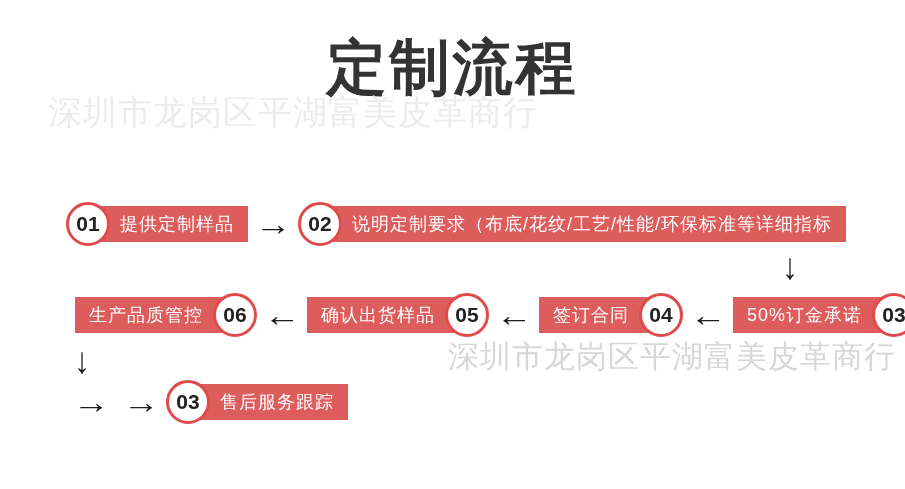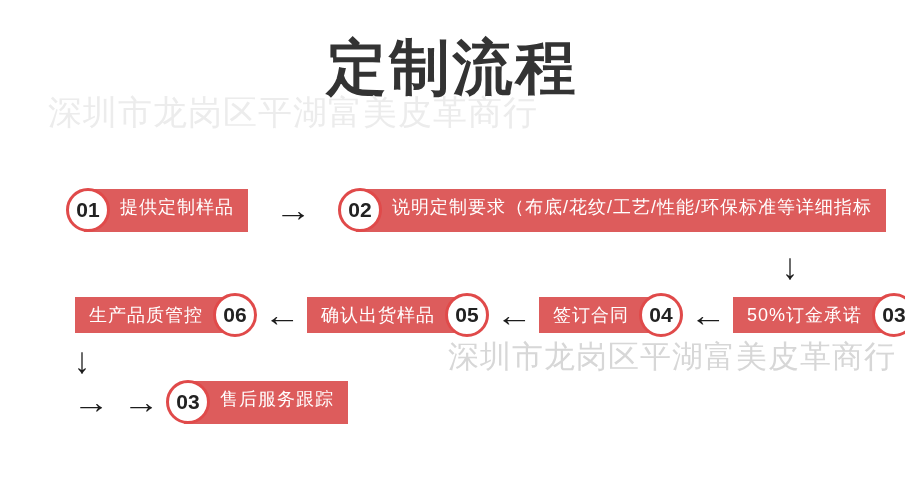--- a/index.html
+++ b/index.html
@@ -23,21 +23,21 @@
     user-select:none;
     margin-left:20px;
   }
   .watermark.wm1{left:28px;top:90px;font-size:34px;color:var(--watermark_light,#ececec);letter-spacing:1px;}
   .watermark.wm2{left:428px;top:336px;font-size:31px;color:var(--watermark_mid,#d7d7d7);letter-spacing:1px;}
   .flow-row{
     position:absolute;
     display:flex;align-items:center;
     height:44px;
   }
-  .row1{left:66px;top:188px;gap:20px;}
+  .row1{left:66px;top:202px;}
   .row2{left:75px;top:293px;}
   .row3{left:66px;top:380px;}
   .step{display:flex;align-items:center;}
   .num-circle{
     width:38px;height:38px;
     border:3px solid var(--ring_red,#e04a4a);
     border-radius:50%;
     background:#fff;
     display:flex;align-items:center;justify-content:center;
     font-size:21px;font-weight:bold;color:var(--text_dark,#222);
@@ -46,21 +46,21 @@
   }
   .label-box{
     height:36px;
     background:var(--box_red,#dd5c5c);
     color:#fff;
     display:flex;align-items:center;
     font-size:18px;letter-spacing:1px;
     white-space:nowrap;
     z-index:1;
   }
-  .step.circle-left .label-box{margin-left:-26px;padding:0 14px 7px 36px;}
+  .step.circle-left .label-box{margin-left:-26px;padding:0 14px 0 36px;}
   .step.circle-right .label-box{padding:0 36px 0 14px;}
   .step.circle-right .num-circle{margin-left:-26px;}
   .arrow{
     font-size:32px;font-weight:bold;color:#1c1c1c;
     margin:0 9px;line-height:1;
     transform:scaleX(1.15);
   }
   .down-arrow{
     position:absolute;
     font-size:32px;font-weight:bold;color:#1c1c1c;

